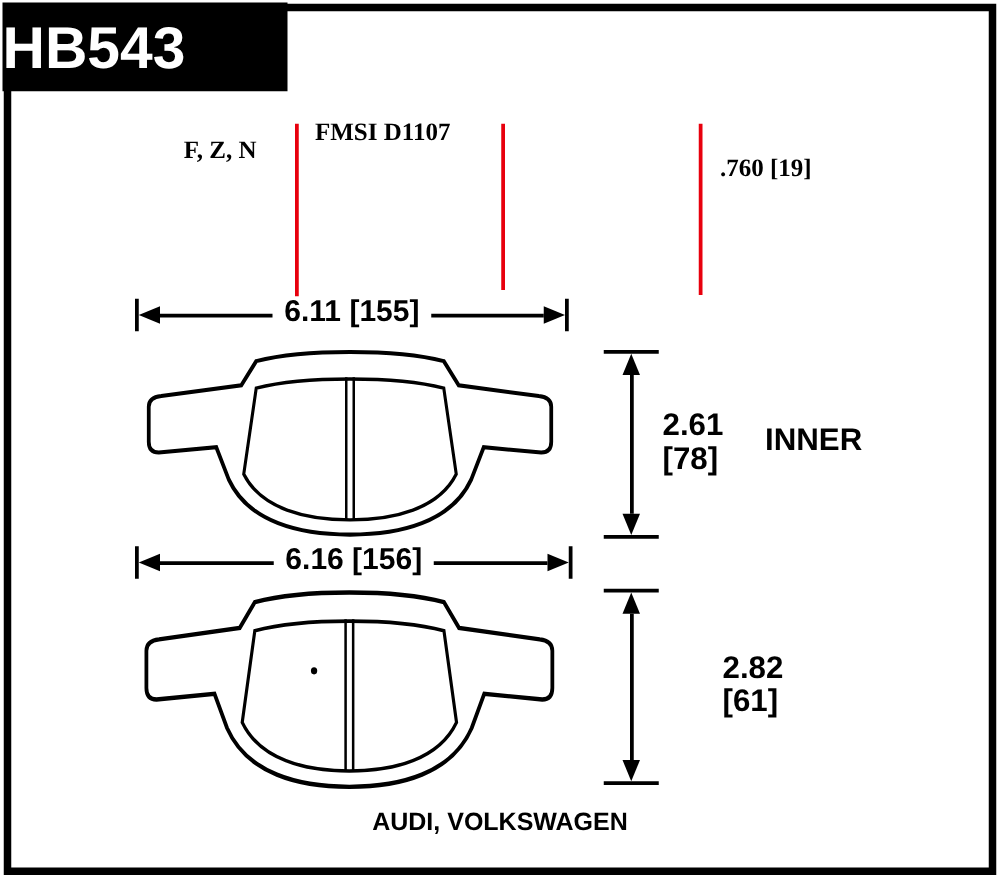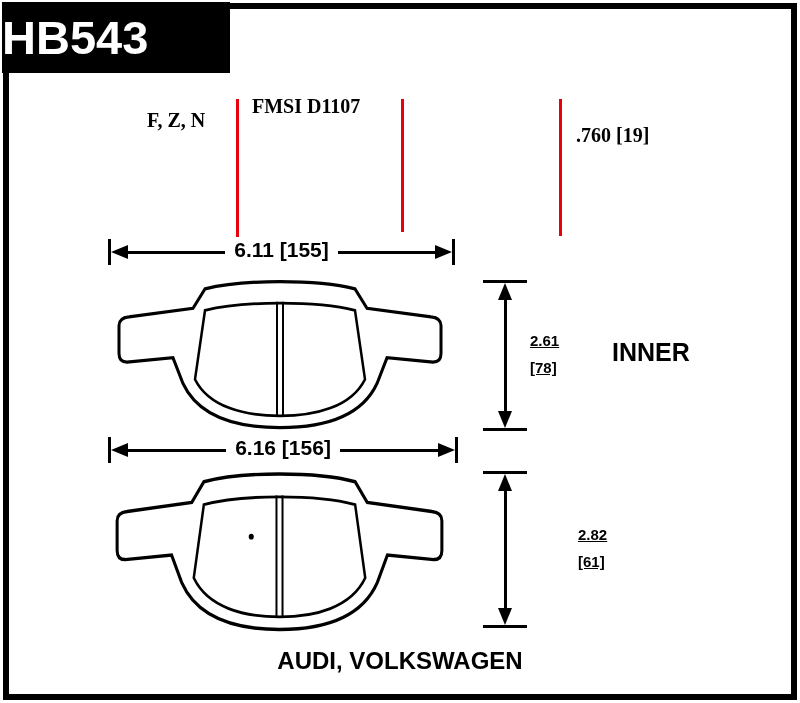--- a/index.html
+++ b/index.html
@@ -32,47 +32,47 @@
   .compounds{left:147px;top:109px;}
   .fmsi{left:252px;top:95px;}
   .thickness{left:576px;top:124px;}
 
   
   .hdim{position:absolute;display:flex;align-items:center;height:26px;}
   .vtick{width:3px;height:26px;background:#000;flex:0 0 auto;}
   .hline{flex:1;height:3px;background:#000;}
   .ah-left{width:0;height:0;border-top:7px solid transparent;border-bottom:7px solid transparent;border-right:17px solid #000;flex:0 0 auto;}
   .ah-right{width:0;height:0;border-top:7px solid transparent;border-bottom:7px solid transparent;border-left:17px solid #000;flex:0 0 auto;}
-  .dimtext{padding:0 9px;font-size:21px;white-space:nowrap;transform:translateY(-2px);}
+  .dimtext{padding:0 9px;font-size:24px;white-space:nowrap;transform:translateY(-2px);}
 
   .hdim1{left:108px;top:239px;width:347px;}
   .hdim2{left:108px;top:437px;width:350px;}
 
   
   .vdim{position:absolute;display:flex;flex-direction:column;align-items:center;width:44px;}
   .htick{height:3px;width:44px;background:#000;flex:0 0 auto;}
   .vline{flex:1;width:3px;background:#000;}
   .ah-up{width:0;height:0;border-left:7px solid transparent;border-right:7px solid transparent;border-bottom:17px solid #000;flex:0 0 auto;}
   .ah-down{width:0;height:0;border-left:7px solid transparent;border-right:7px solid transparent;border-top:17px solid #000;flex:0 0 auto;}
   .vdim1{left:483px;top:280px;height:151px;}
   .vdim2{left:483px;top:471px;height:157px;}
 
-  .vdimtext{position:absolute;font-size:15px;line-height:27px;white-space:nowrap;text-decoration:underline;}
+  .vdimtext{position:absolute;font-size:25px;line-height:27px;white-space:nowrap;}
   .vtext1{left:530px;top:327px;}
   .vtext2{left:530px;top:521px;margin-left:48px;}
 
   .pad-label{position:absolute;font-size:25px;white-space:nowrap;text-align:right;}
   .label1{left:612px;top:338px;}
   .label2{left:612px;top:533px;}
 
   .pad-svg{position:absolute;}
   .pad1{left:105px;top:276px;}
   .pad2{left:103px;top:468px;}
 
-  .footer{position:absolute;left:0;top:647px;width:100%;text-align:center;font-size:24px;}
+  .footer{position:absolute;left:0;top:647px;width:100%;text-align:center;font-size:20px;}
 </style>
 </head>
 <body>
 
 <div class="page">
 
   <div class="frame"></div>
 
   <div class="banner">
     <span>HB543</span>

